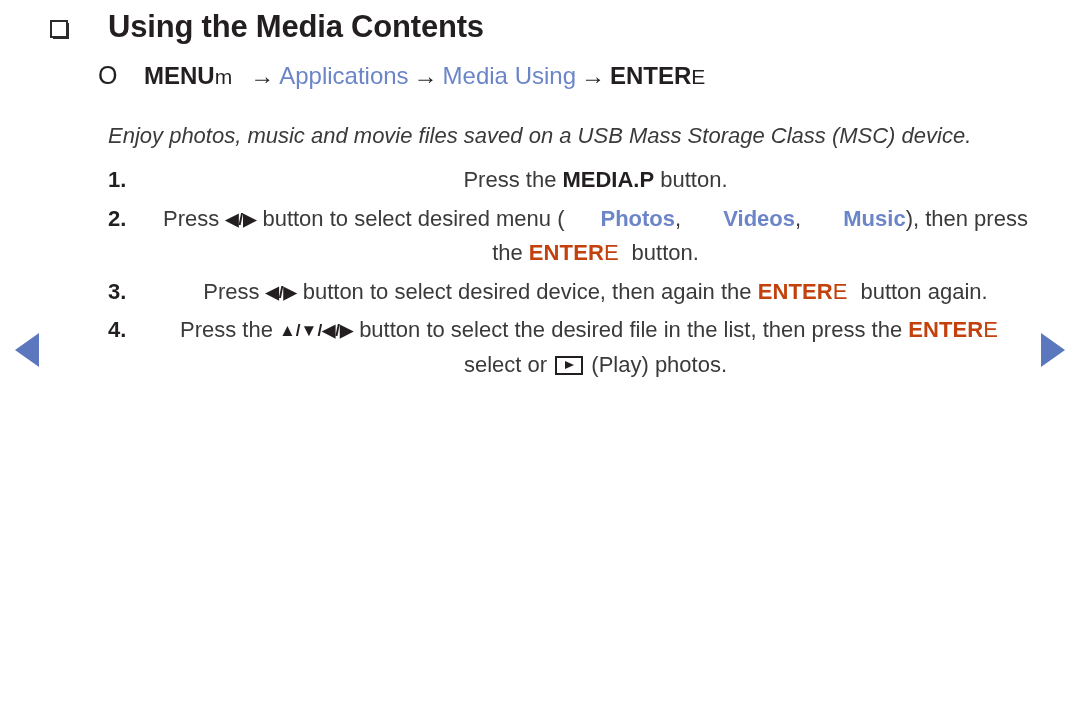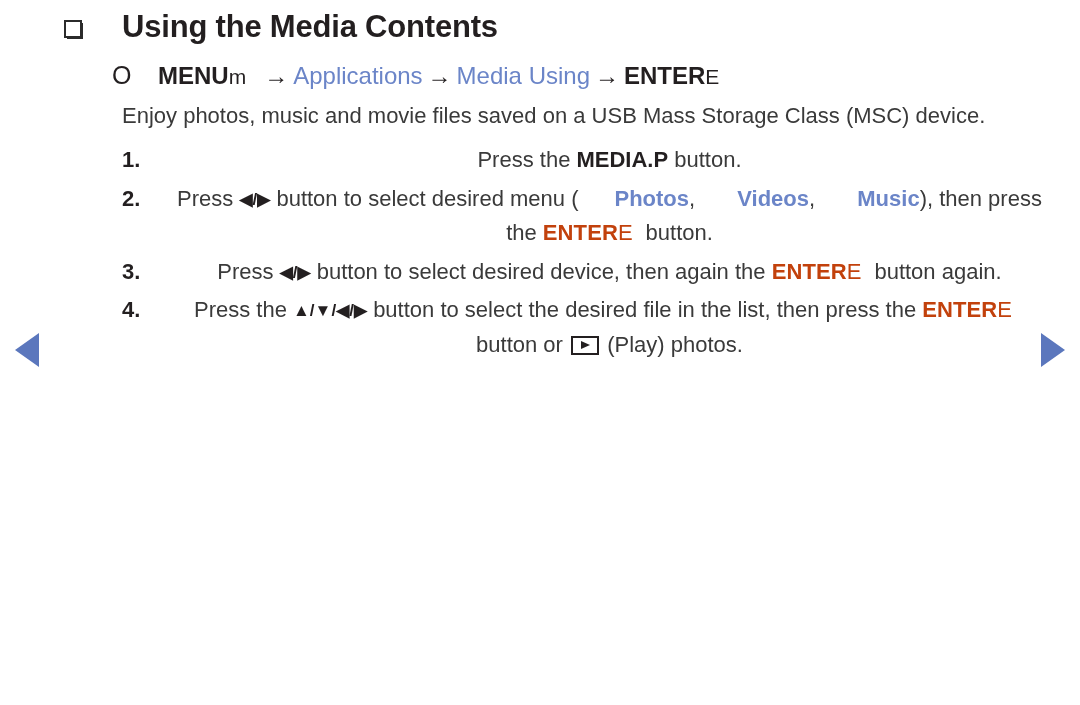--- a/index.html
+++ b/index.html
@@ -37,21 +37,21 @@
     border-right: 24px solid #5b77bd;
   }
   .nav-arrow.right {
     right: 15px;
     border-left: 24px solid #5b77bd;
   }
 
   
   .content {
     position: absolute;
-    left: 64px;
+    left: 50px;
     top: 8px;
     width: 985px;
   }
 
   
   .title-row {
     display: flex;
     align-items: flex-start;
     gap: 0;
     margin: 0;
@@ -117,24 +117,25 @@
   }
   .menu-path .b { font-weight: bold; color: #231f20; }
   .menu-path .sym { font-weight: normal; font-size: 21px; color: #231f20; }
   .menu-path .blue { color: #6b85c8; font-weight: normal; text-align: center; }
   .menu-path .arrow { color: #231f20; font-weight: normal; padding: 0 5px; }
 
   
   .para {
     font-size: 22px;
     line-height: 1.55;
-    margin-top: 8px;
+    margin-top: 28px;
     padding-left: 58px;
     width: 925px;
     color: #3a3a3a;
+    font-style: italic;
   }
 
   
   .steps {
     margin-top: 10px;
     padding-left: 58px;
   }
   .step {
     display: flex;
     align-items: flex-start;
@@ -235,18 +236,18 @@
         <span class="step-body"><span>Press </span><span class="dirkey">◀/▶</span><span> button to select desired menu (</span><span class="blue-b">Photos</span><span>, </span><span class="blue-b">Videos</span><span>, </span><span class="blue-b">Music</span><span>), then press the </span><span class="entere"><span>ENTER</span><span class="e-sym">E</span></span><span class="gap-sm"></span><span>button.</span></span>
       </div>
 
       <div class="step">
         <span class="step-num">3.</span>
         <span class="step-body"><span>Press </span><span class="dirkey">◀/▶</span><span> button to select desired device, then again the </span><span class="entere"><span>ENTER</span><span class="e-sym">E</span></span><span class="gap-sm"></span><span>button again.</span></span>
       </div>
 
       <div class="step">
         <span class="step-num">4.</span>
-        <span class="step-body"><span>Press the </span><span class="dirkey">▲/▼/◀/▶</span><span> button to select the desired file in the list, then press the </span><span class="entere"><span>ENTER</span><span class="e-sym">E</span></span><span class="gap-sm"></span><span>button or </span><span class="play-icon"></span><span> (Play) photos.</span></span>
+        <span class="step-body"><span>Press the </span><span class="dirkey">▲/▼/◀/▶</span><span> button to select the desired file in the list, then press the </span><span class="entere"><span>ENTER</span><span class="e-sym">E</span></span><span class="gap-sm"></span><span>select or </span><span class="play-icon"></span><span> (Play) photos.</span></span>
       </div>
 
     </div>
   </div>
 </div>
 
 </body></html>

